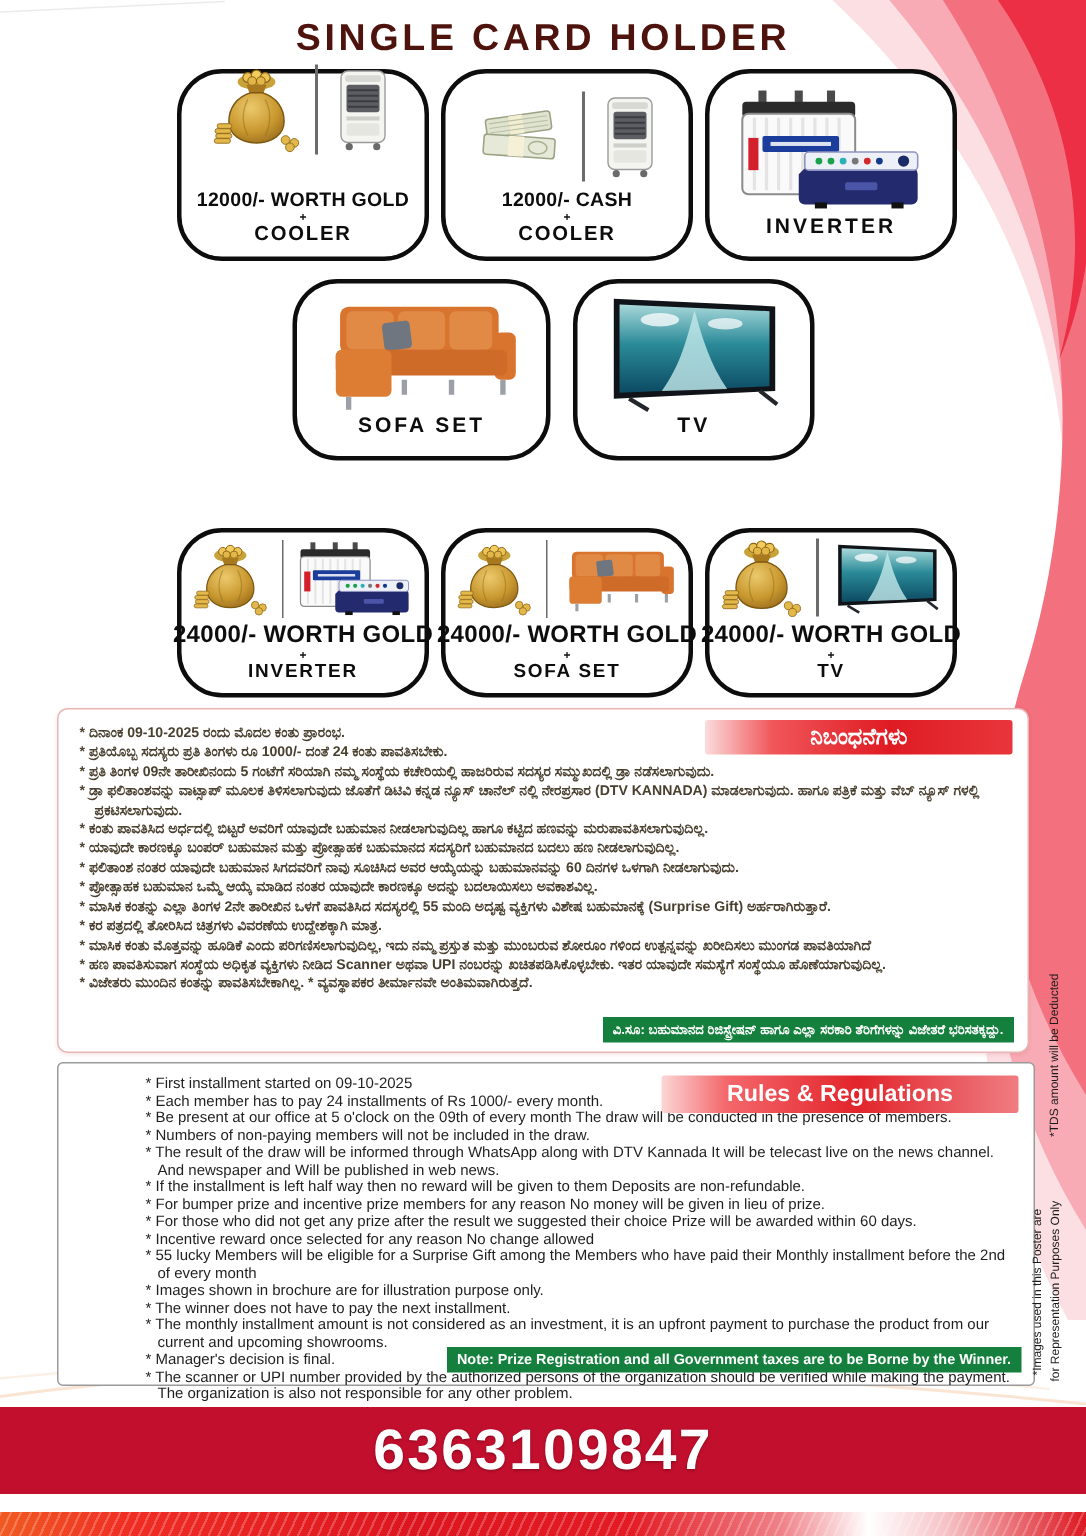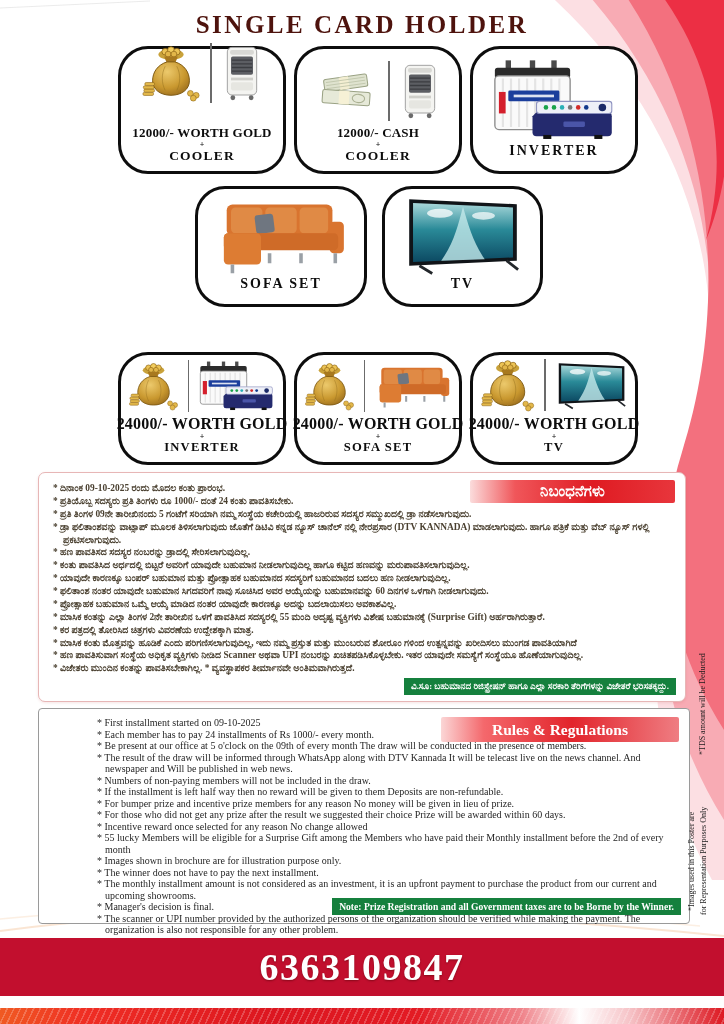--- a/index.html
+++ b/index.html
@@ -1,17 +1,17 @@
 <!DOCTYPE html>
 <html><head>
 <meta charset="utf-8">
 <style>
   html,body{margin:0;padding:0;background:#fff;}
   .page{position:relative;width:724px;height:1024px;background:#ffffff;overflow:hidden;
-        font-family:Liberation Serif, serif;}
+        font-family:Liberation Sans, sans-serif;}
   .bg,.bg svg{position:absolute;inset:0;width:724px;height:1024px;pointer-events:none;}
 
   .sec-title{position:absolute;left:0;width:100%;text-align:center;font-weight:bold;
              font-size:25px;letter-spacing:2.5px;color:#4e130d;}
   .t1{top:11px;} .t2{top:313px;}
 
   .card{position:absolute;background:#fff;border:3.5px solid #0d0d0d;border-radius:30px;
         box-sizing:border-box;display:flex;flex-direction:column;align-items:center;
         justify-content:flex-end;padding:7px 6px 8px;}
   .imgs{flex:1;display:flex;align-items:center;justify-content:center;gap:5px;width:100%;}
@@ -302,42 +302,41 @@
     </div>
   </div>
 
   <div class="box terms">
     <div class="banner terms-banner">ನಿಬಂಧನೆಗಳು</div>
     <div class="terms-body">
         <div class="term-line">* ದಿನಾಂಕ 09-10-2025 ರಂದು ಮೊದಲ ಕಂತು ಪ್ರಾರಂಭ.</div>
         <div class="term-line">* ಪ್ರತಿಯೊಬ್ಬ ಸದಸ್ಯರು ಪ್ರತಿ ತಿಂಗಳು ರೂ 1000/- ದಂತೆ 24 ಕಂತು ಪಾವತಿಸಬೇಕು.</div>
         <div class="term-line">* ಪ್ರತಿ ತಿಂಗಳ 09ನೇ ತಾರೀಖಿನಂದು 5 ಗಂಟೆಗೆ ಸರಿಯಾಗಿ ನಮ್ಮ ಸಂಸ್ಥೆಯ ಕಚೇರಿಯಲ್ಲಿ ಹಾಜರಿರುವ ಸದಸ್ಯರ ಸಮ್ಮುಖದಲ್ಲಿ ಡ್ರಾ ನಡೆಸಲಾಗುವುದು.</div>
         <div class="term-line">* ಡ್ರಾ ಫಲಿತಾಂಶವನ್ನು ವಾಟ್ಸಾಪ್ ಮೂಲಕ ತಿಳಿಸಲಾಗುವುದು ಜೊತೆಗೆ ಡಿಟಿವಿ ಕನ್ನಡ ನ್ಯೂಸ್ ಚಾನೆಲ್ ನಲ್ಲಿ ನೇರಪ್ರಸಾರ (DTV KANNADA) ಮಾಡಲಾಗುವುದು. ಹಾಗೂ ಪತ್ರಿಕೆ ಮತ್ತು ವೆಬ್ ನ್ಯೂಸ್ ಗಳಲ್ಲಿ ಪ್ರಕಟಿಸಲಾಗುವುದು.</div>
-        <div class="term-line">* ಹಣ ಪಾವತಿಸದ ಸದಸ್ಯರ ನಂಬರನ್ನು ಡ್ರಾದಲ್ಲಿ ಸೇರಿಸಲಾಗುವುದಿಲ್ಲ.</div>
         <div class="term-line">* ಕಂತು ಪಾವತಿಸಿದ ಅರ್ಧದಲ್ಲಿ ಬಿಟ್ಟರೆ ಅವರಿಗೆ ಯಾವುದೇ ಬಹುಮಾನ ನೀಡಲಾಗುವುದಿಲ್ಲ ಹಾಗೂ ಕಟ್ಟಿದ ಹಣವನ್ನು ಮರುಪಾವತಿಸಲಾಗುವುದಿಲ್ಲ.</div>
         <div class="term-line">* ಯಾವುದೇ ಕಾರಣಕ್ಕೂ ಬಂಪರ್ ಬಹುಮಾನ ಮತ್ತು ಪ್ರೋತ್ಸಾಹಕ ಬಹುಮಾನದ ಸದಸ್ಯರಿಗೆ ಬಹುಮಾನದ ಬದಲು ಹಣ ನೀಡಲಾಗುವುದಿಲ್ಲ.</div>
         <div class="term-line">* ಫಲಿತಾಂಶ ನಂತರ ಯಾವುದೇ ಬಹುಮಾನ ಸಿಗದವರಿಗೆ ನಾವು ಸೂಚಿಸಿದ ಅವರ ಆಯ್ಕೆಯನ್ನು ಬಹುಮಾನವನ್ನು 60 ದಿನಗಳ ಒಳಗಾಗಿ ನೀಡಲಾಗುವುದು.</div>
         <div class="term-line">* ಪ್ರೋತ್ಸಾಹಕ ಬಹುಮಾನ ಒಮ್ಮೆ ಆಯ್ಕೆ ಮಾಡಿದ ನಂತರ ಯಾವುದೇ ಕಾರಣಕ್ಕೂ ಅದನ್ನು ಬದಲಾಯಿಸಲು ಅವಕಾಶವಿಲ್ಲ.</div>
         <div class="term-line">* ಮಾಸಿಕ ಕಂತನ್ನು ಎಲ್ಲಾ ತಿಂಗಳ 2ನೇ ತಾರೀಖಿನ ಒಳಗೆ ಪಾವತಿಸಿದ ಸದಸ್ಯರಲ್ಲಿ 55 ಮಂದಿ ಅದೃಷ್ಟ ವ್ಯಕ್ತಿಗಳು ವಿಶೇಷ ಬಹುಮಾನಕ್ಕೆ (Surprise Gift) ಅರ್ಹರಾಗಿರುತ್ತಾರೆ.</div>
         <div class="term-line">* ಕರ ಪತ್ರದಲ್ಲಿ ತೋರಿಸಿದ ಚಿತ್ರಗಳು ವಿವರಣೆಯ ಉದ್ದೇಶಕ್ಕಾಗಿ ಮಾತ್ರ.</div>
         <div class="term-line">* ಮಾಸಿಕ ಕಂತು ಮೊತ್ತವನ್ನು ಹೂಡಿಕೆ ಎಂದು ಪರಿಗಣಿಸಲಾಗುವುದಿಲ್ಲ, ಇದು ನಮ್ಮ ಪ್ರಸ್ತುತ ಮತ್ತು ಮುಂಬರುವ ಶೋರೂಂ ಗಳಿಂದ ಉತ್ಪನ್ನವನ್ನು ಖರೀದಿಸಲು ಮುಂಗಡ ಪಾವತಿಯಾಗಿದೆ</div>
         <div class="term-line">* ಹಣ ಪಾವತಿಸುವಾಗ ಸಂಸ್ಥೆಯ ಅಧಿಕೃತ ವ್ಯಕ್ತಿಗಳು ನೀಡಿದ Scanner ಅಥವಾ UPI ನಂಬರನ್ನು ಖಚಿತಪಡಿಸಿಕೊಳ್ಳಬೇಕು. ಇತರ ಯಾವುದೇ ಸಮಸ್ಯೆಗೆ ಸಂಸ್ಥೆಯೂ ಹೊಣೆಯಾಗುವುದಿಲ್ಲ.</div>
         <div class="term-line">* ವಿಜೇತರು ಮುಂದಿನ ಕಂತನ್ನು ಪಾವತಿಸಬೇಕಾಗಿಲ್ಲ. * ವ್ಯವಸ್ಥಾಪಕರ ತೀರ್ಮಾನವೇ ಅಂತಿಮವಾಗಿರುತ್ತದೆ.</div>
       </div>
     <div class="badge terms-badge">ವಿ.ಸೂ: ಬಹುಮಾನದ ರಿಜಿಸ್ಟ್ರೇಷನ್ ಹಾಗೂ ಎಲ್ಲಾ ಸರಕಾರಿ ತೆರಿಗೆಗಳನ್ನು ವಿಜೇತರೆ ಭರಿಸತಕ್ಕದ್ದು.</div>
   </div>
 
   <div class="box rules">
     <div class="banner rules-banner">Rules &amp; Regulations</div>
     <div class="rules-body">
         <div class="rule-line">* First installment started on 09-10-2025</div>
         <div class="rule-line">* Each member has to pay 24 installments of Rs 1000/- every month.</div>
         <div class="rule-line">* Be present at our office at 5 o'clock on the 09th of every month The draw will be conducted in the presence of members.</div>
+        <div class="rule-line">* Numbers of non-paying members will not be included in the draw.</div>
         <div class="rule-line">* The result of the draw will be informed through WhatsApp along with DTV Kannada It will be telecast live on the news channel. And newspaper and Will be published in web news.</div>
-        <div class="rule-line">* Numbers of non-paying members will not be included in the draw.</div>
         <div class="rule-line">* If the installment is left half way then no reward will be given to them Deposits are non-refundable.</div>
         <div class="rule-line">* For bumper prize and incentive prize members for any reason No money will be given in lieu of prize.</div>
         <div class="rule-line">* For those who did not get any prize after the result we suggested their choice Prize will be awarded within 60 days.</div>
         <div class="rule-line">* Incentive reward once selected for any reason No change allowed</div>
         <div class="rule-line">* 55 lucky Members will be eligible for a Surprise Gift among the Members who have paid their Monthly installment before the 2nd of every month</div>
         <div class="rule-line">* Images shown in brochure are for illustration purpose only.</div>
         <div class="rule-line">* The winner does not have to pay the next installment.</div>
         <div class="rule-line">* The monthly installment amount is not considered as an investment, it is an upfront payment to purchase the product from our current and upcoming showrooms.</div>
         <div class="rule-line">* Manager's decision is final.</div>
         <div class="rule-line">* The scanner or UPI number provided by the authorized persons of the organization should be verified while making the payment. The organization is also not responsible for any other problem.</div>

